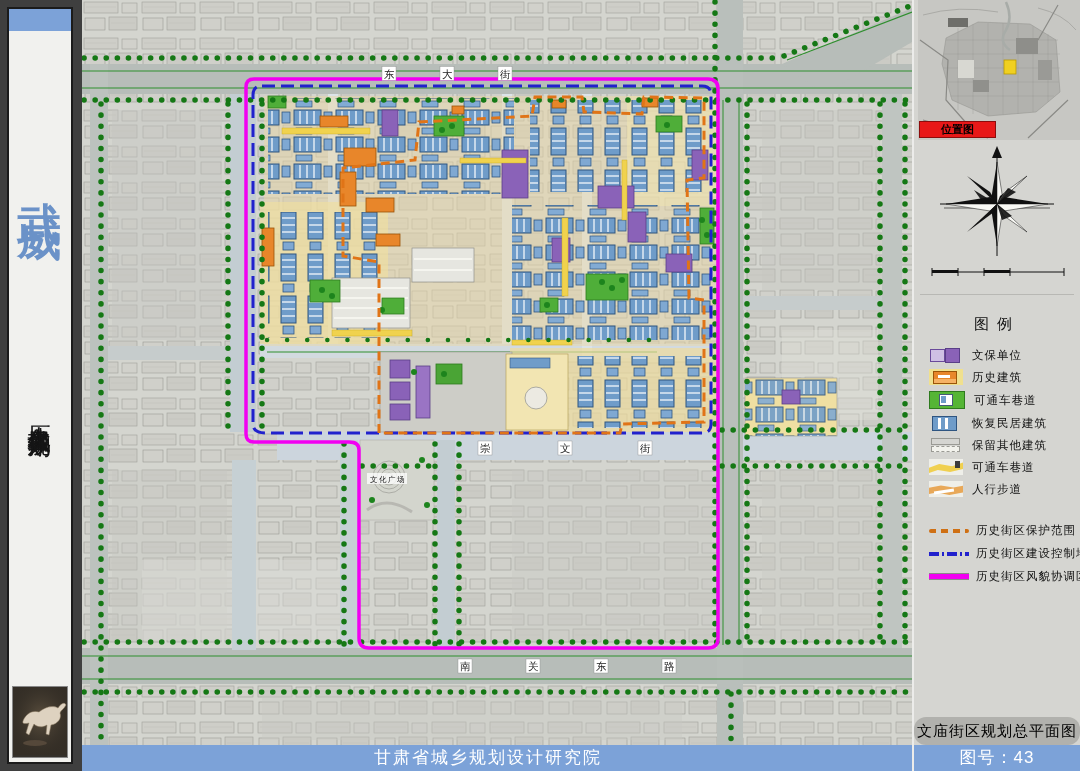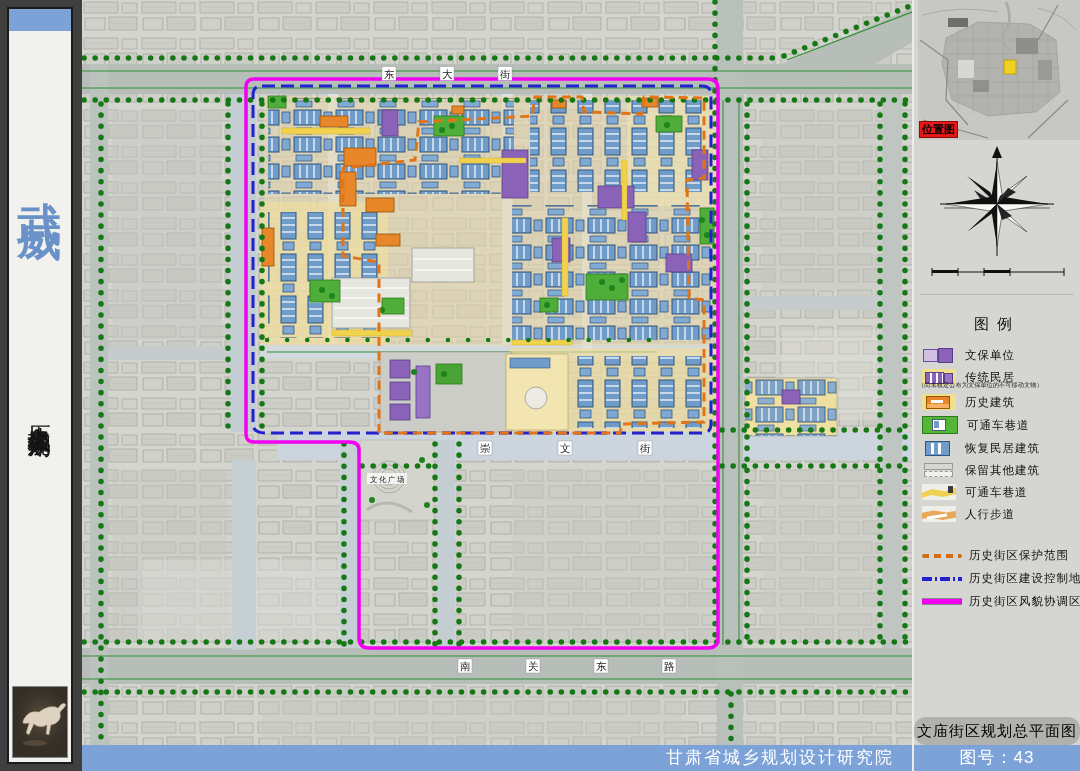--- a/index.html
+++ b/index.html
@@ -15,36 +15,36 @@
              writing-mode:vertical-rl;font-family:"DejaVu Serif",serif;font-weight:bold;
              font-size:44px;letter-spacing:14px;color:#6b92c8;}
   .plan-title{position:absolute;top:398px;left:50%;transform:translateX(-50%);
               writing-mode:vertical-rl;font-size:23px;letter-spacing:1px;color:#151515;}
   .horse-box{position:absolute;left:3px;right:3px;bottom:4px;height:70px;background:#34302a;
              border:1px solid #888;overflow:hidden;}
 
   
   #map-wrap{position:absolute;left:82px;top:0;width:830px;height:745px;background:#fef9c3;}
   #bottom-bar{position:absolute;left:82px;top:745px;width:830px;height:26px;background:#7ca2d8;
-              color:#ffffff;font-size:17px;letter-spacing:2px;line-height:26px;text-align:right;
+              color:#ffffff;font-size:17px;letter-spacing:2px;line-height:26px;text-align:center;
               padding-right:18px;box-sizing:border-box;}
 
   
   #right-sidebar{position:absolute;left:912px;top:0;width:168px;height:771px;background:#d5d5d1;
                  border-left:2px solid #ececea;box-sizing:border-box;}
   #inset{position:relative;width:162px;height:140px;margin-left:4px;background:#c7c7c3;overflow:hidden;}
   #inset-label{position:absolute;left:1px;top:121px;background:#e81818;color:#000;
-               font-size:11px;font-weight:bold;padding:0 2px;line-height:15px;border:1px solid #8c0c0c;}
+               font-size:11px;font-weight:bold;padding:0 21px;line-height:15px;border:1px solid #8c0c0c;}
   #compass-box{width:150px;margin:6px auto 0;}
   #scale-box{width:150px;margin:2px auto 0;}
   .side-sep{margin:10px 6px 0;border-top:1px solid #b8b8b4;}
   #legend-title{margin-top:20px;text-align:center;font-size:15px;letter-spacing:8px;
                 color:#111;}
   #legend-list{margin-top:13px;}
-  .lg-row{display:flex;align-items:center;margin:0 0 6px 0;padding-left:8px;}
+  .lg-row{display:flex;align-items:center;margin:0 0 6px 0;padding-left:15px;}
   .lg-label{font-size:11.5px;letter-spacing:1px;color:#111;white-space:nowrap;}
   .lg-note{font-size:6.5px;color:#222;margin:-4px 0 4px 4px;white-space:nowrap;transform:scale(.96);
            transform-origin:left;}
   .sw{position:relative;width:34px;height:16px;margin-right:9px;flex:none;}
   .sw-line{width:40px;margin-right:7px;flex:none;position:relative;}
 
   .sw-heritage::before{content:"";position:absolute;left:1px;top:2px;width:13px;height:11px;
       background:#cfc0e4;border:1.5px solid #6a4a9a;}
   .sw-heritage::after{content:"";position:absolute;right:3px;top:1px;width:13px;height:13px;
       background:#8a62b8;border:1px solid #5a3f88;}
@@ -431,27 +431,20 @@
 
     <div class="side-sep"></div>
 
     <div id="legend-title">图例</div>
 
     <div id="legend-list">
       <div class="lg-row">
         <span class="sw sw-heritage"></span>
         <span class="lg-label">文保单位</span>
       </div>
-      <div>
-        <div class="lg-row" style="margin-bottom:0;">
-          <span class="sw sw-traditional"></span>
-          <span class="lg-label">传统民居</span>
-        </div>
-        <div class="lg-note">（尚未核定公布为文保单位的不可移动文物）</div>
-      </div>
       <div class="lg-row">
         <span class="sw sw-historic"></span>
         <span class="lg-label">历史建筑</span>
       </div>
       <div class="lg-row">
         <span class="sw sw-proposed"></span>
         <span class="lg-label">可通车巷道</span>
       </div>
       <div class="lg-row">
         <span class="sw sw-restored"></span>

